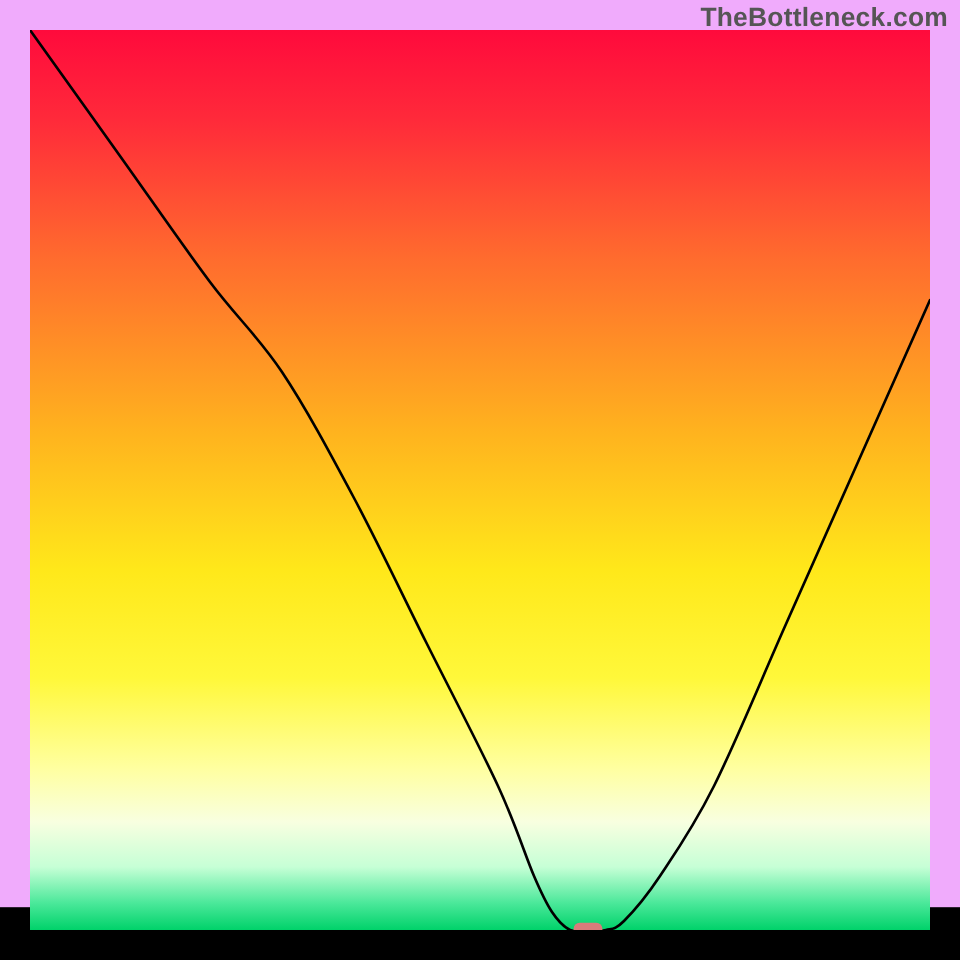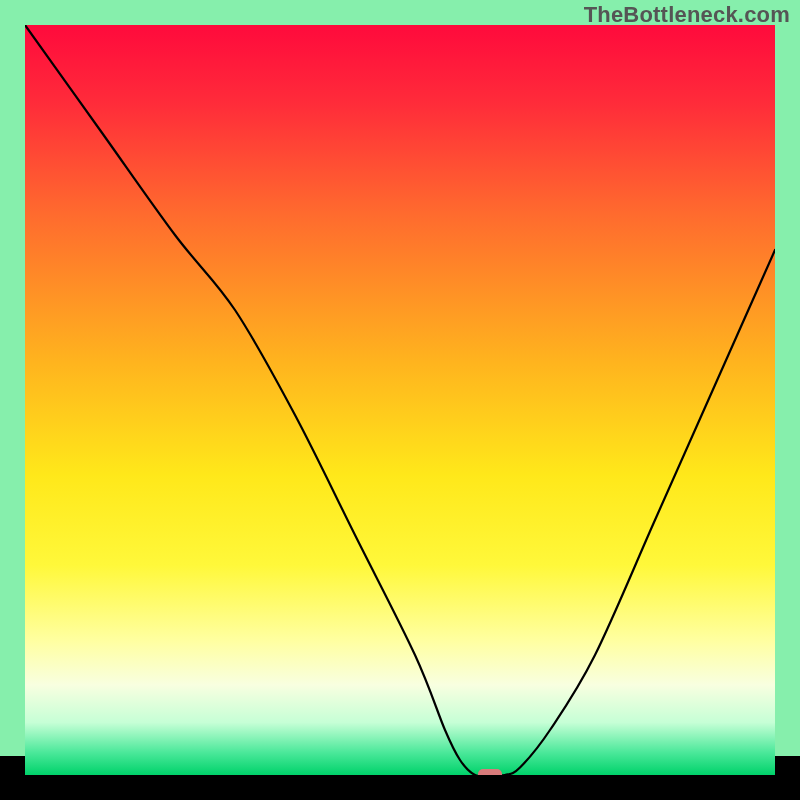--- a/index.html
+++ b/index.html
@@ -8,21 +8,21 @@
     width: 800px;
     height: 800px;
     overflow: hidden;
     background: #000;
     font-family: Arial, Helvetica, sans-serif;
   }
   .frame {
     position: relative;
     width: 800px;
     height: 756px;
-    background: #86efac;
+    background: #f0abfc;
   }
   .watermark {
     position: absolute;
     top: 2px;
     right: 10px;
     color: #555;
     font-size: 22px;
     font-weight: 600;
     letter-spacing: 0.2px;
     z-index: 10;

